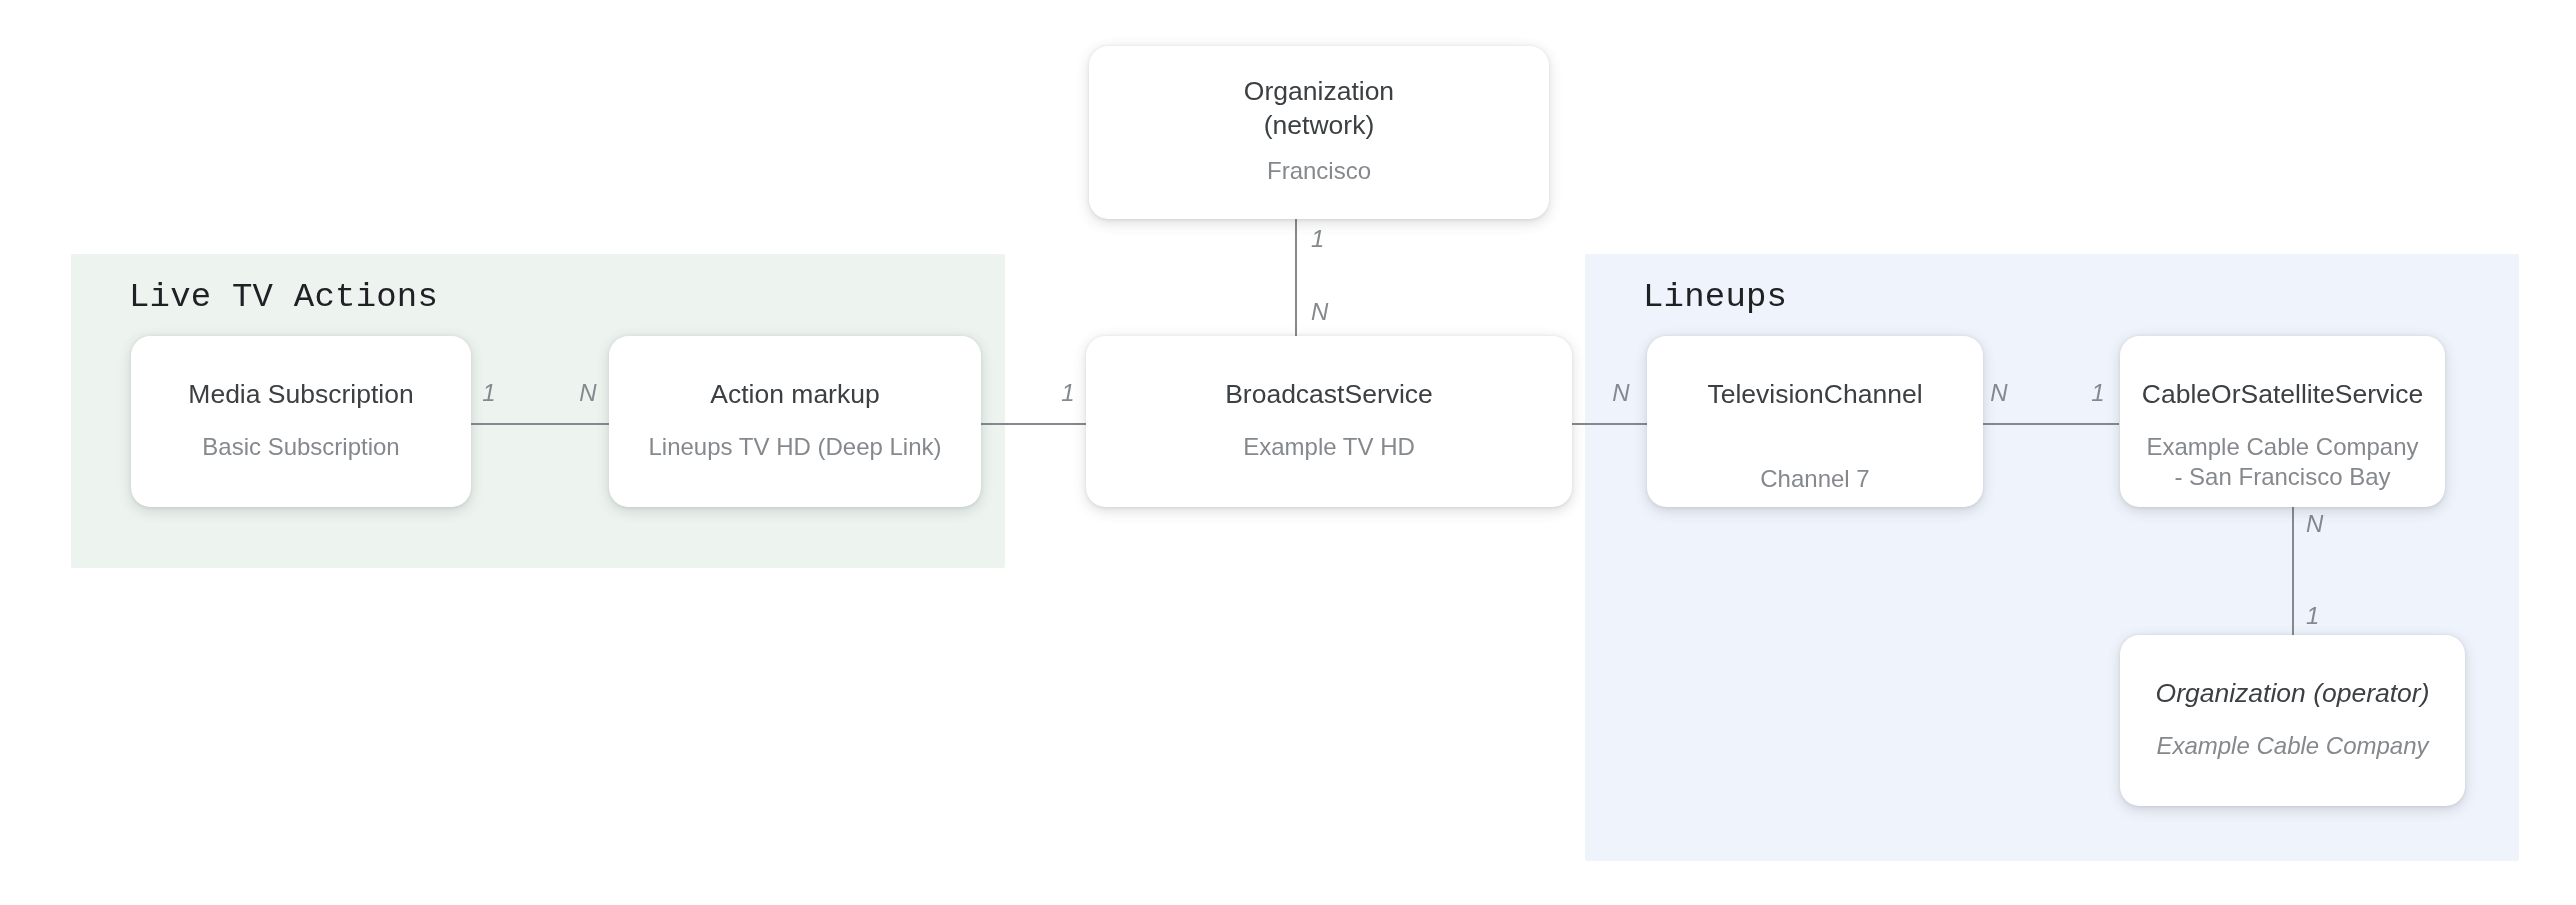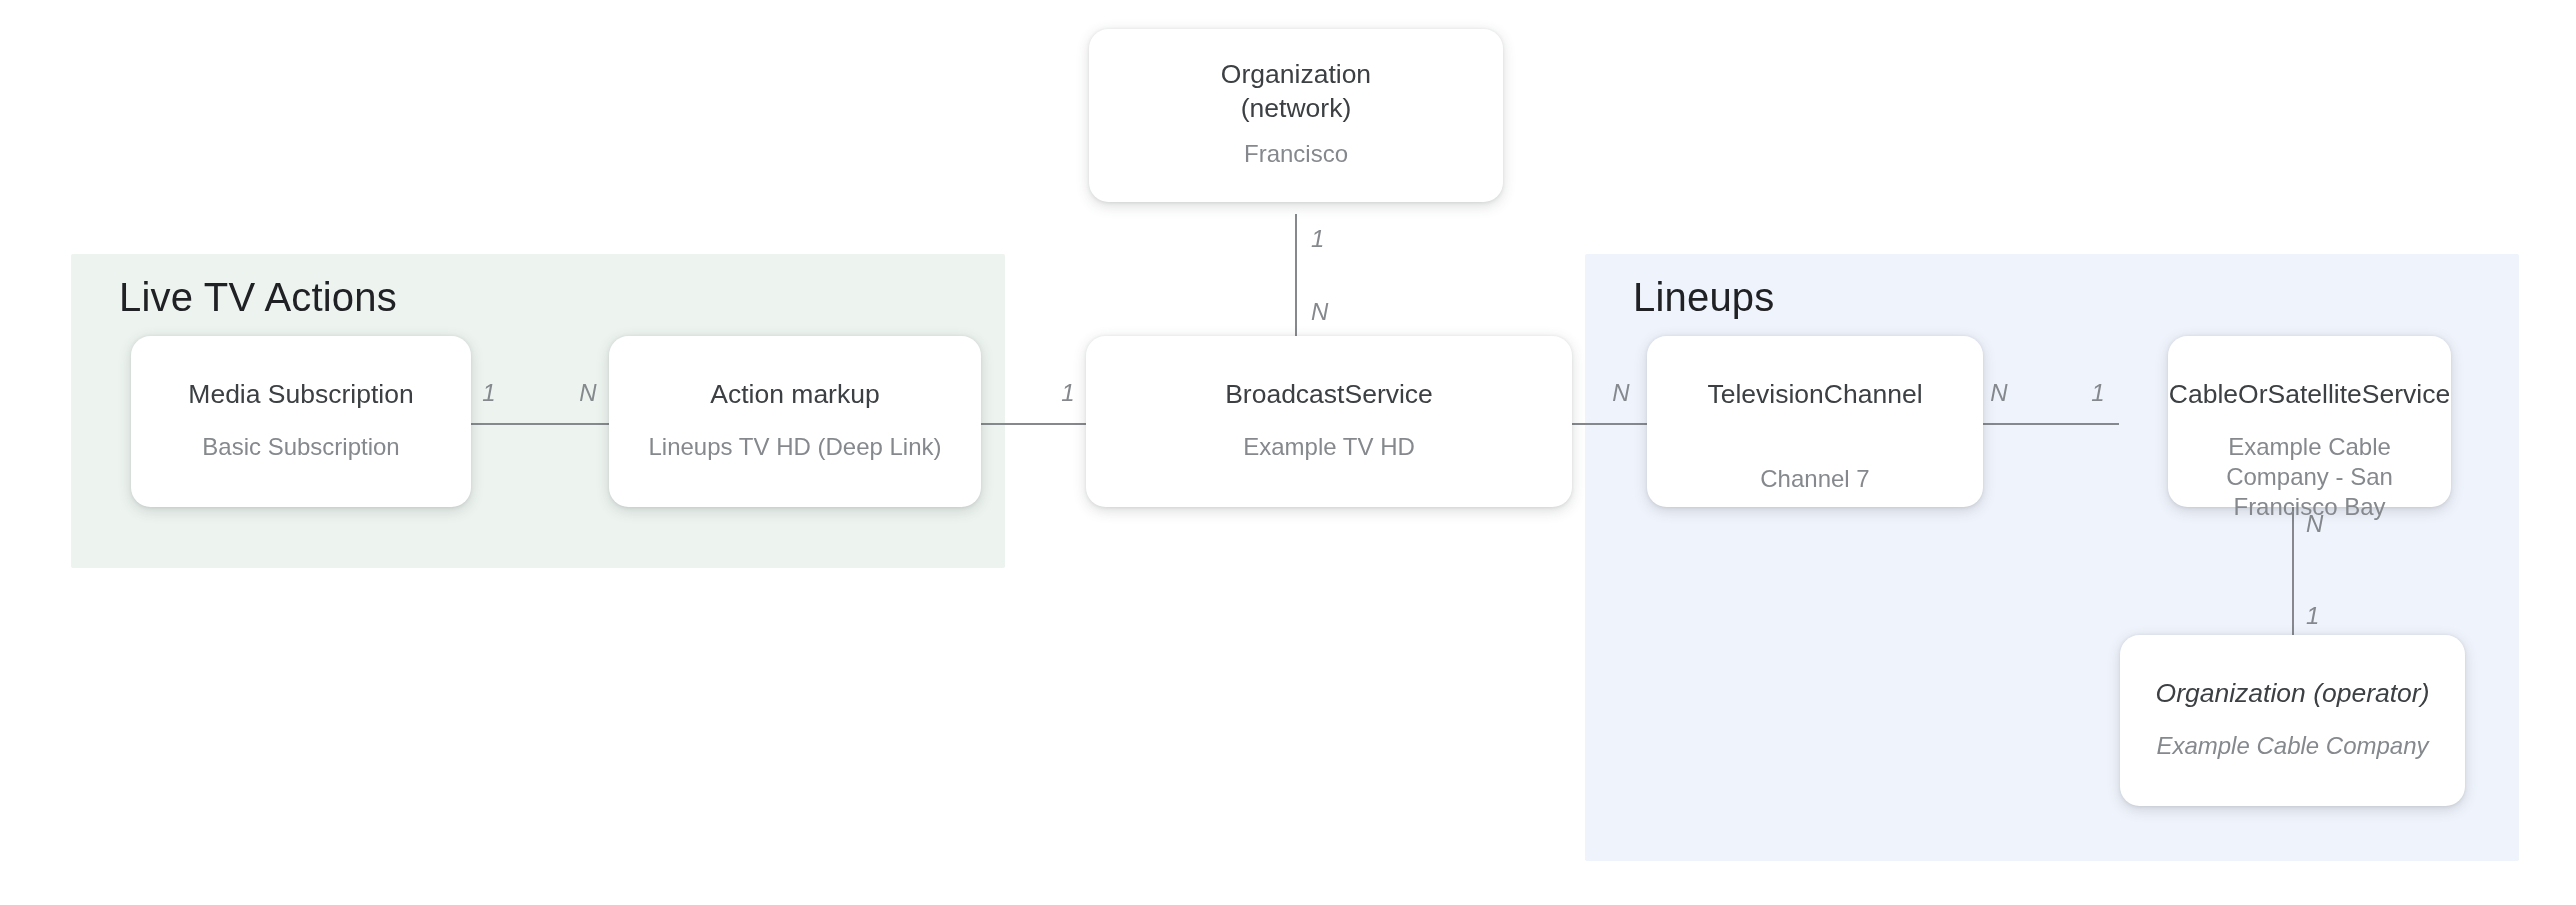--- a/index.html
+++ b/index.html
@@ -20,23 +20,24 @@
     font-family:"Liberation Sans","DejaVu Sans",sans-serif;
     position:relative;overflow:hidden;
   }
   .canvas{position:absolute;left:0;top:0;width:2576px;height:906px;}
 
   
   .panel{position:absolute;border-radius:1.8px;}
   .panel.green{left:71px;top:254px;width:934px;height:314px;background:var(--group-green);}
   .panel.blue{left:1585px;top:254px;width:934px;height:607px;background:var(--group-blue);}
   .panel-title{
-    position:absolute;left:48px;top:23px;
-    font-size:40px;line-height:41px;color:var(--section-title);
+    position:absolute;left:58px;top:23px;
+    font-size:34px;line-height:41px;color:var(--section-title);
     letter-spacing:0.2px;
+    font-family:Liberation Mono, monospace;
   }
 
   
   .edge{position:absolute;background:var(--line);}
   .edge.h{height:1.8px;top:423px;}
   .edge.v{width:1.8px;}
   .edge-label{
     position:absolute;
     font-size:24px;line-height:26.5px;
     font-style:italic;font-weight:500;
@@ -48,28 +49,28 @@
   .node{
     position:absolute;background:var(--node-bg);
     border-radius:19.5px;
     box-shadow:0 3.5px 12.4px rgba(60,64,67,.18),0 0.9px 3.5px rgba(60,64,67,.10);
     display:flex;flex-direction:column;align-items:center;
     padding:41px 21px 0 21px;text-align:center;
   }
   .node-title{font-size:26.5px;line-height:34px;color:var(--title);}
   .node-sub{font-size:24px;line-height:30px;color:var(--subtitle);margin-top:21px;}
 
-  .node.network{left:1089px;top:29px;width:414px;height:173px;padding-top:28px;}
+  .node.network{left:1089px;top:46px;width:460px;height:173px;padding-top:28px;}
   .node.network .node-title{max-width:203px;}
   .node.network .node-sub{margin-top:14px;}
   .node.media{left:131px;top:336px;width:340px;height:171px;}
   .node.action{left:609px;top:336px;width:372px;height:171px;}
   .node.broadcast{left:1086px;top:336px;width:486px;height:171px;}
   .node.tv{left:1647px;top:336px;width:336px;height:171px;gap:32px;}
-  .node.cable{left:2120px;top:336px;width:283px;height:171px;margin-left:48px;}
+  .node.cable{left:2120px;top:336px;width:325px;height:171px;}
   .node.operator{left:2120px;top:635px;width:345px;height:171px;font-style:italic;}
 
   
   .e-media-action{left:471px;width:138px;}
   .e-action-broadcast{left:952px;width:134px;}
   .e-broadcast-tv{left:1504px;width:143px;}
   .e-tv-cable{left:1983px;width:136px;}
   
   .e-network-broadcast{left:1295px;top:214px;height:122px;}
   .e-cable-operator{left:2292px;top:507px;height:128px;}

